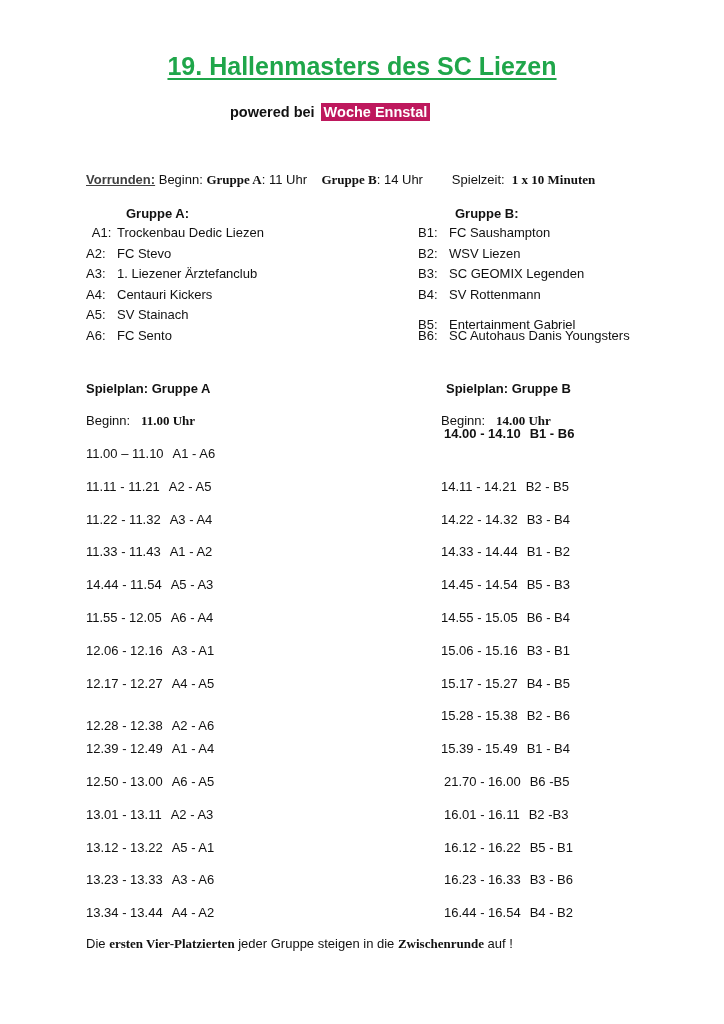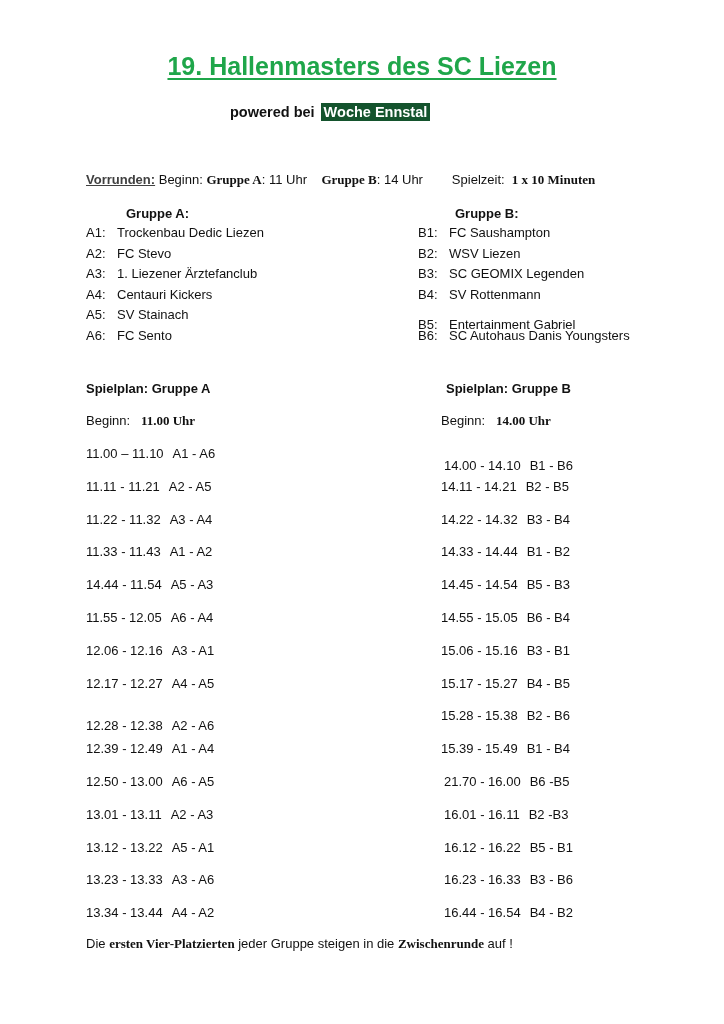--- a/index.html
+++ b/index.html
@@ -8,21 +8,21 @@
       font-family: "Liberation Sans", sans-serif; color: #111111; font-size: 13px;
     }
     .abs { position: absolute; white-space: nowrap; }
     .title {
       left: 0; width: 724px; top: 52px; text-align: center;
       font-size: 25px; font-weight: bold; color: #1fa64a; text-decoration: underline;
       text-decoration-thickness: 2px; text-underline-offset: 3px;
     }
     .powered { left: 230px; top: 104px; font-size: 14.5px; font-weight: bold; }
     .powered .brand {
-      background: #14532d; color: #ffffff; padding: 1px 3px; margin-left: 6px;
+      background: #be185d; color: #ffffff; padding: 1px 3px; margin-left: 6px;
     }
     .vorrunden { left: 86px; top: 172px; font-size: 13px; }
     .green-u { color: #404040; font-weight: bold; text-decoration: underline; }
     b { font-weight: bold; font-family: Liberation Serif, serif; }
     .grp-head { font-weight: bold; font-size: 13px; }
     .team-row { font-size: 13px; }
     .team-row .code { display: inline-block; width: 31px; }
     .sched-head { font-weight: bold; font-size: 13px; }
     .match { font-size: 13px; }
     .match .time { display: inline-block; }
@@ -42,21 +42,21 @@
   <span class="green-u">Vorrunden:</span>
   <span>Beginn:</span>
   <b>Gruppe A</b><span>: 11 Uhr</span>
   &nbsp;&nbsp;&nbsp;<b>Gruppe B</b><span>:  14 Uhr</span>
   &nbsp;&nbsp;&nbsp;&nbsp;&nbsp;&nbsp;&nbsp;<span>Spielzeit:</span>
   &nbsp;<b>1 x 10 Minuten</b>
 </div>
 
 <div class="abs grp-head" style="left:126px; top:206px;">Gruppe A:</div>
 <div id="teams-a">
-    <div class="abs team-row" style="left: 86px; top: 225px;"><span class="code">A1:</span><span>Trockenbau Dedic Liezen</span></div>
+    <div class="abs team-row" style="left: 86px; top: 225px; text-align: center;"><span class="code">A1:</span><span>Trockenbau Dedic Liezen</span></div>
     <div class="abs team-row" style="left: 86px; top: 245.5px;"><span class="code">A2:</span><span>FC Stevo</span></div>
     <div class="abs team-row" style="left: 86px; top: 266px;"><span class="code">A3:</span><span>1. Liezener Ärztefanclub</span></div>
     <div class="abs team-row" style="left: 86px; top: 286.5px;"><span class="code">A4:</span><span>Centauri Kickers</span></div>
     <div class="abs team-row" style="left: 86px; top: 307px;"><span class="code">A5:</span><span>SV Stainach</span></div>
     <div class="abs team-row" style="left: 86px; top: 327.5px;"><span class="code">A6:</span><span>FC Sento</span></div>
   </div>
 
 <div class="abs grp-head" style="left:455px; top:206px;">Gruppe B:</div>
 <div id="teams-b">
     <div class="abs team-row" style="left: 418px; top: 225px;"><span class="code">B1:</span><span>FC Saushampton</span></div>
@@ -88,21 +88,21 @@
     <div class="abs match" style="left: 86px; top: 675.6px;"><span class="time">12.17 - 12.27</span><span class="pair">A4 - A5</span></div>
     <div class="abs match" style="left: 86px; top: 718px;"><span class="time">12.28 - 12.38</span><span class="pair">A2 - A6</span></div>
     <div class="abs match" style="left: 86px; top: 741.2px;"><span class="time">12.39 - 12.49</span><span class="pair">A1 - A4</span></div>
     <div class="abs match" style="left: 86px; top: 774px;"><span class="time">12.50 - 13.00</span><span class="pair">A6 - A5</span></div>
     <div class="abs match" style="left: 86px; top: 806.8px;"><span class="time">13.01 - 13.11</span><span class="pair">A2 - A3</span></div>
     <div class="abs match" style="left: 86px; top: 839.6px;"><span class="time">13.12 - 13.22</span><span class="pair">A5 - A1</span></div>
     <div class="abs match" style="left: 86px; top: 872.4px;"><span class="time">13.23 - 13.33</span><span class="pair">A3 - A6</span></div>
     <div class="abs match" style="left: 86px; top: 905.2px;"><span class="time">13.34 - 13.44</span><span class="pair">A4 - A2</span></div>
   </div>
 <div id="matches-b">
-    <div class="abs match" style="left: 444px; top: 458px;"><span class="time">14.00 - 14.10</span><span class="pair">B1 - B6</span></div>
+    <div class="abs match" style="left: 444px; top: 426px; font-weight: bold;"><span class="time">14.00 - 14.10</span><span class="pair">B1 - B6</span></div>
     <div class="abs match" style="left: 441px; top: 478.8px;"><span class="time">14.11 - 14.21</span><span class="pair">B2 - B5</span></div>
     <div class="abs match" style="left: 441px; top: 511.6px;"><span class="time">14.22 - 14.32</span><span class="pair">B3 - B4</span></div>
     <div class="abs match" style="left: 441px; top: 544.4px;"><span class="time">14.33 - 14.44</span><span class="pair">B1 - B2</span></div>
     <div class="abs match" style="left: 441px; top: 577.2px;"><span class="time">14.45 - 14.54</span><span class="pair">B5 - B3</span></div>
     <div class="abs match" style="left: 441px; top: 610px;"><span class="time">14.55 - 15.05</span><span class="pair">B6 - B4</span></div>
     <div class="abs match" style="left: 441px; top: 642.8px;"><span class="time">15.06 - 15.16</span><span class="pair">B3 - B1</span></div>
     <div class="abs match" style="left: 441px; top: 675.6px;"><span class="time">15.17 - 15.27</span><span class="pair">B4 - B5</span></div>
     <div class="abs match" style="left: 441px; top: 708.4px;"><span class="time">15.28 - 15.38</span><span class="pair">B2 - B6</span></div>
     <div class="abs match" style="left: 441px; top: 741.2px;"><span class="time">15.39 - 15.49</span><span class="pair">B1 - B4</span></div>
     <div class="abs match" style="left: 444px; top: 774px;"><span class="time">21.70 - 16.00</span><span class="pair">B6 -B5</span></div>

